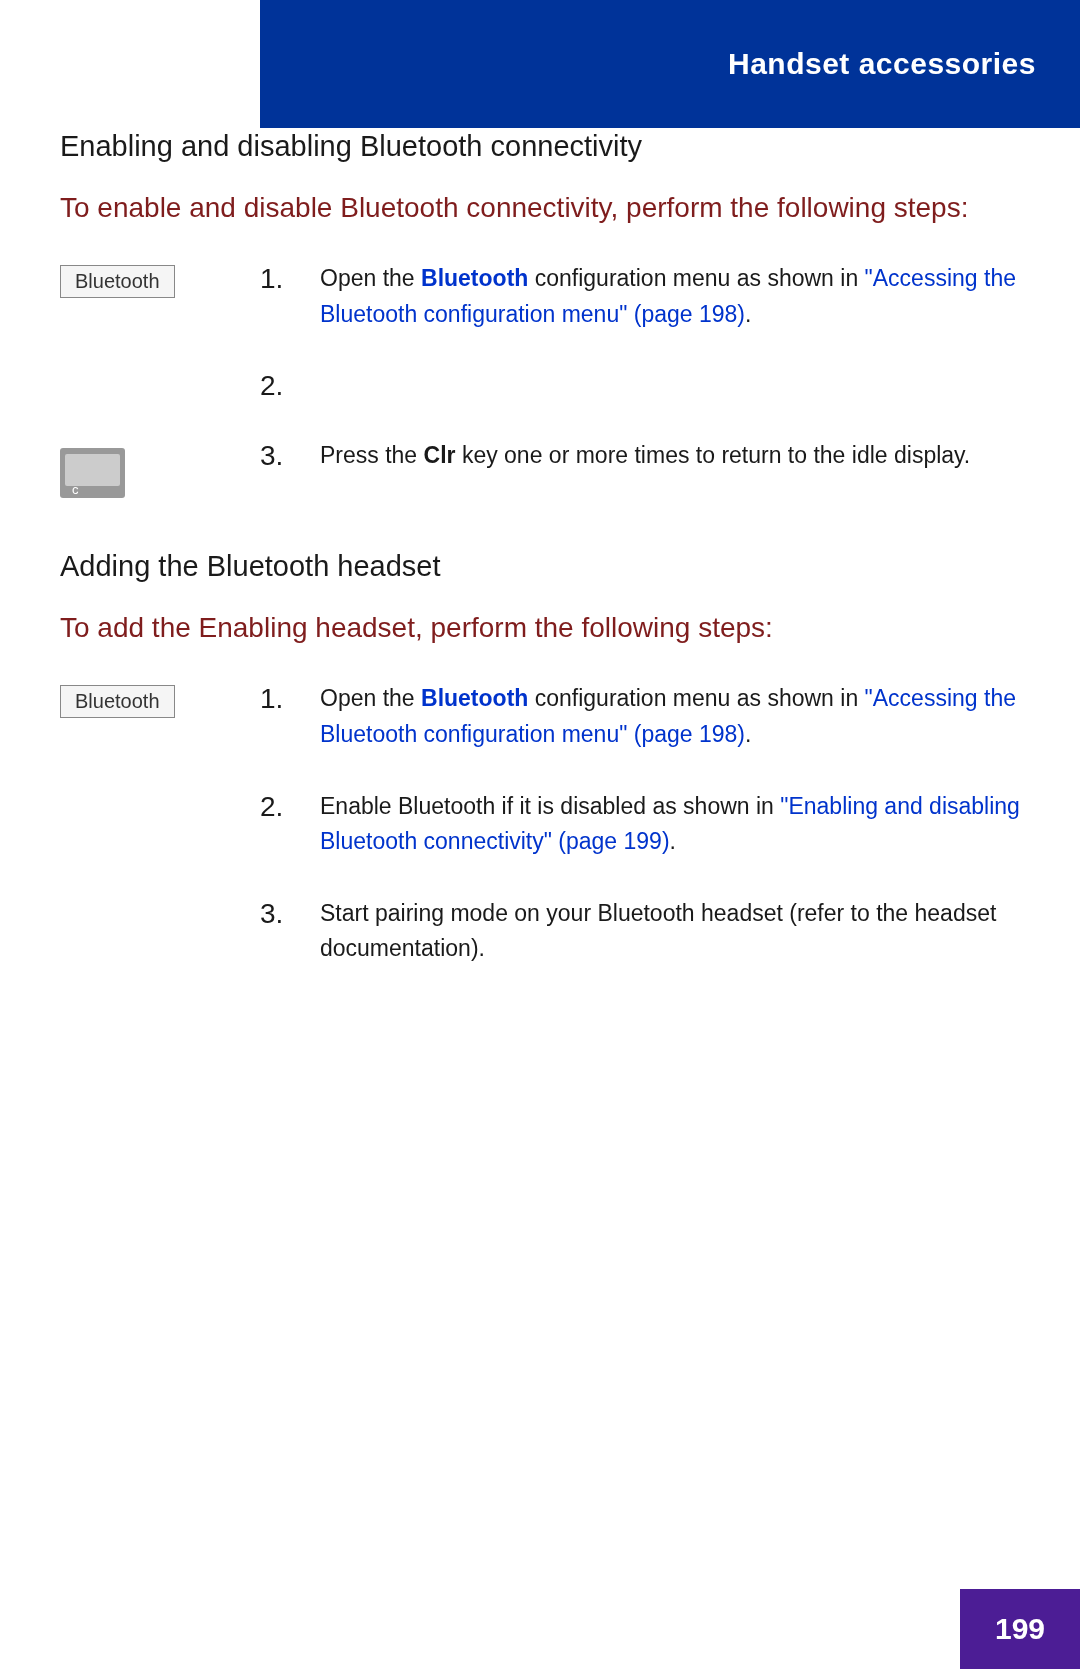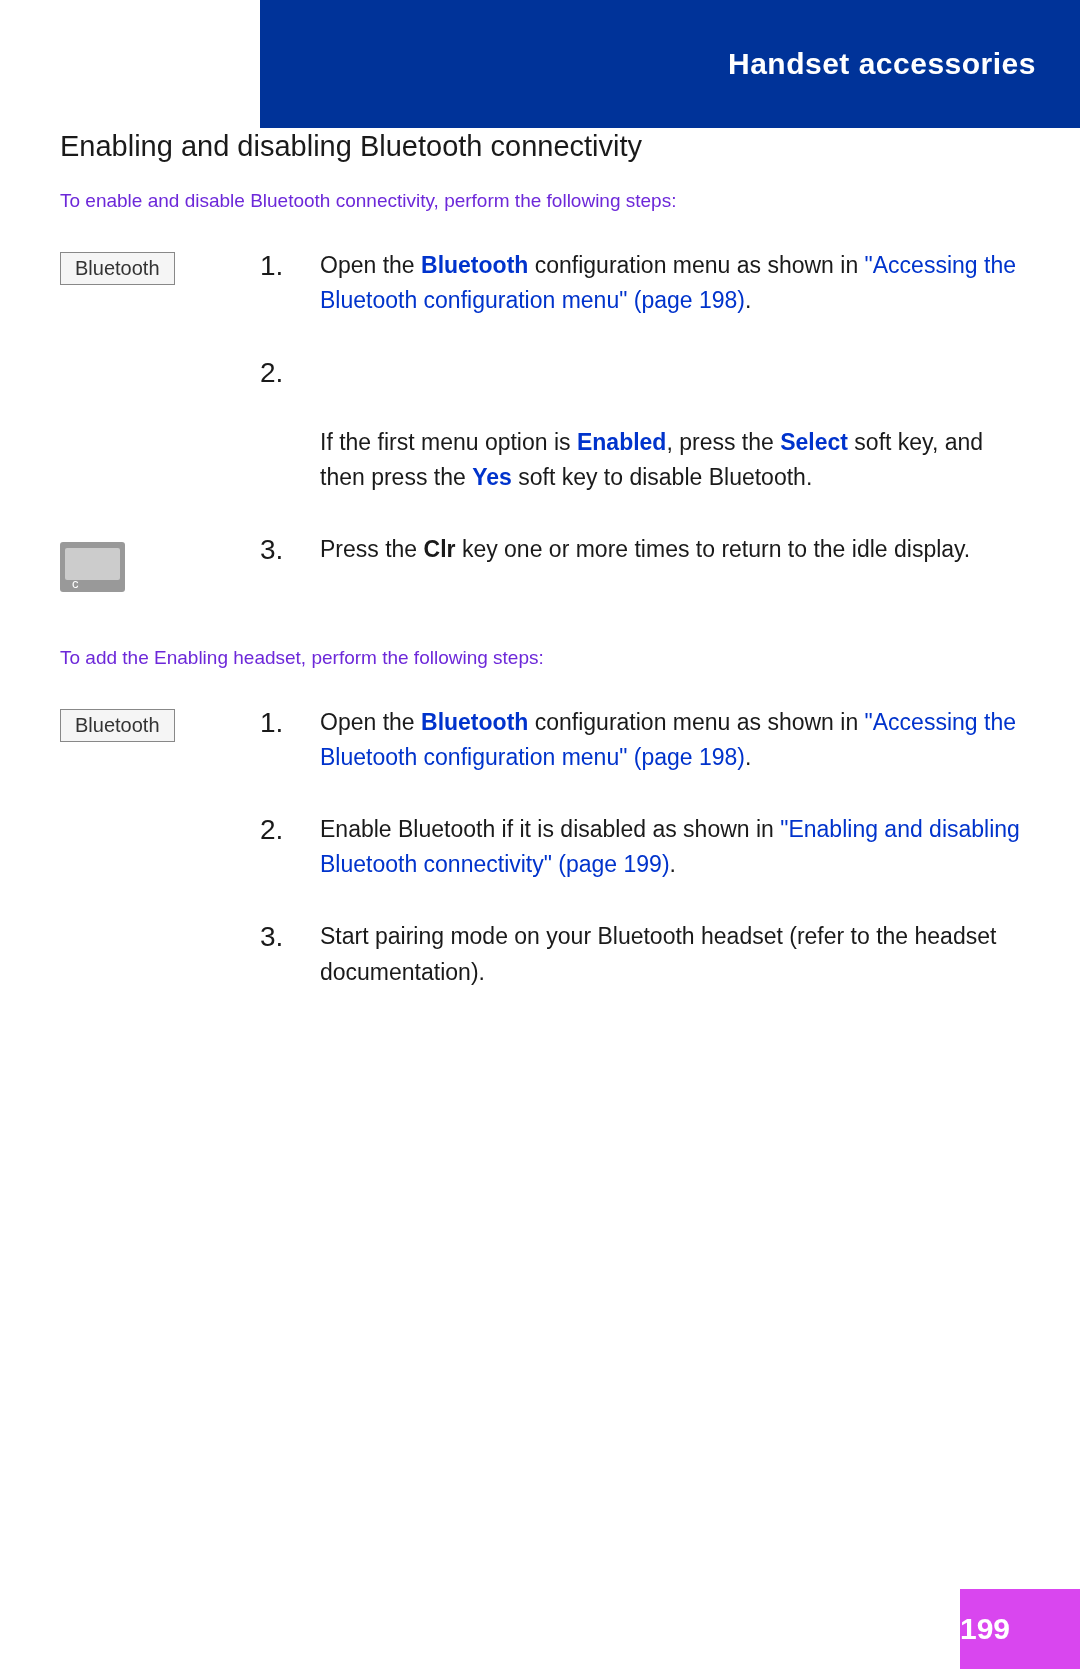--- a/index.html
+++ b/index.html
@@ -42,22 +42,22 @@
 
     
     .section-heading {
       font-size: 29px;
       font-weight: normal;
       color: #1a1a1a;
       margin-bottom: 24px;
     }
 
     .section-intro {
-      font-size: 19px;
-      color: #6d28d9;
+      font-size: 28px;
+      color: #7f1d1d;
       margin-bottom: 32px;
       line-height: 1.5;
     }
 
     .step-row {
       display: flex;
       align-items: flex-start;
       margin-bottom: 36px;
     }
 
@@ -125,24 +125,24 @@
       margin-top: 48px;
     }
 
     
     .page-number-bar {
       position: absolute;
       bottom: 0;
       right: 0;
       width: 120px;
       height: 80px;
-      background: #d946ef;
+      background: #4c1d95;
       display: flex;
       align-items: center;
-      justify-content: flex-start;
+      justify-content: center;
     }
 
     .page-number {
       color: #ffffff;
       font-size: 30px;
       font-weight: bold;
     }
   </style>
 </head>
 <body>
@@ -166,27 +166,20 @@
         Open the <span class="blue-bold">Bluetooth</span> configuration menu as shown in <a class="blue-link">"Accessing the Bluetooth configuration menu" (page 198)</a>.
       </div>
     </div>
 
     <div class="step-row">
       <div class="step-left"></div>
       <div class="step-number">2.</div>
     </div>
 
 
-    <div class="step-row">
-      <div class="step-left"></div>
-      <div class="step-number"></div>
-      <div class="step-content">
-        If the first menu option is <span class="blue-bold">Enabled</span>, press the <span class="blue-bold">Select</span> soft key, and then press the <span class="blue-bold">Yes</span> soft key to disable Bluetooth.
-      </div>
-    </div>
 
     <div class="step-row">
       <div class="step-left">
 
         <div style="position:relative; width:80px; height:58px; margin-top:2px;">
           <svg width="80" height="58" viewBox="0 0 80 58">
 
             <rect x="0" y="4" width="65" height="50" rx="3" fill="#999999"></rect>
 
             <polygon points="65,4 80,29 65,54" fill="#ffffff"></polygon>
@@ -198,20 +191,21 @@
         </div>
       </div>
       <div class="step-number">3.</div>
       <div class="step-content">
         Press the <span class="bold">Clr</span> key one or more times to return to the idle display.
       </div>
     </div>
   </div>
 
   <div class="section2 section-second">
+    <div class="section-heading">Adding the Bluetooth headset</div>
     <div class="section-intro">To add the Enabling headset, perform the following steps:</div>
 
     <div class="step-row">
       <div class="step-left">
         <span class="bluetooth-btn">Bluetooth</span>
       </div>
       <div class="step-number">1.</div>
       <div class="step-content">
         Open the <span class="blue-bold">Bluetooth</span> configuration menu as shown in <a class="blue-link">"Accessing the Bluetooth configuration menu" (page 198)</a>.
       </div>

